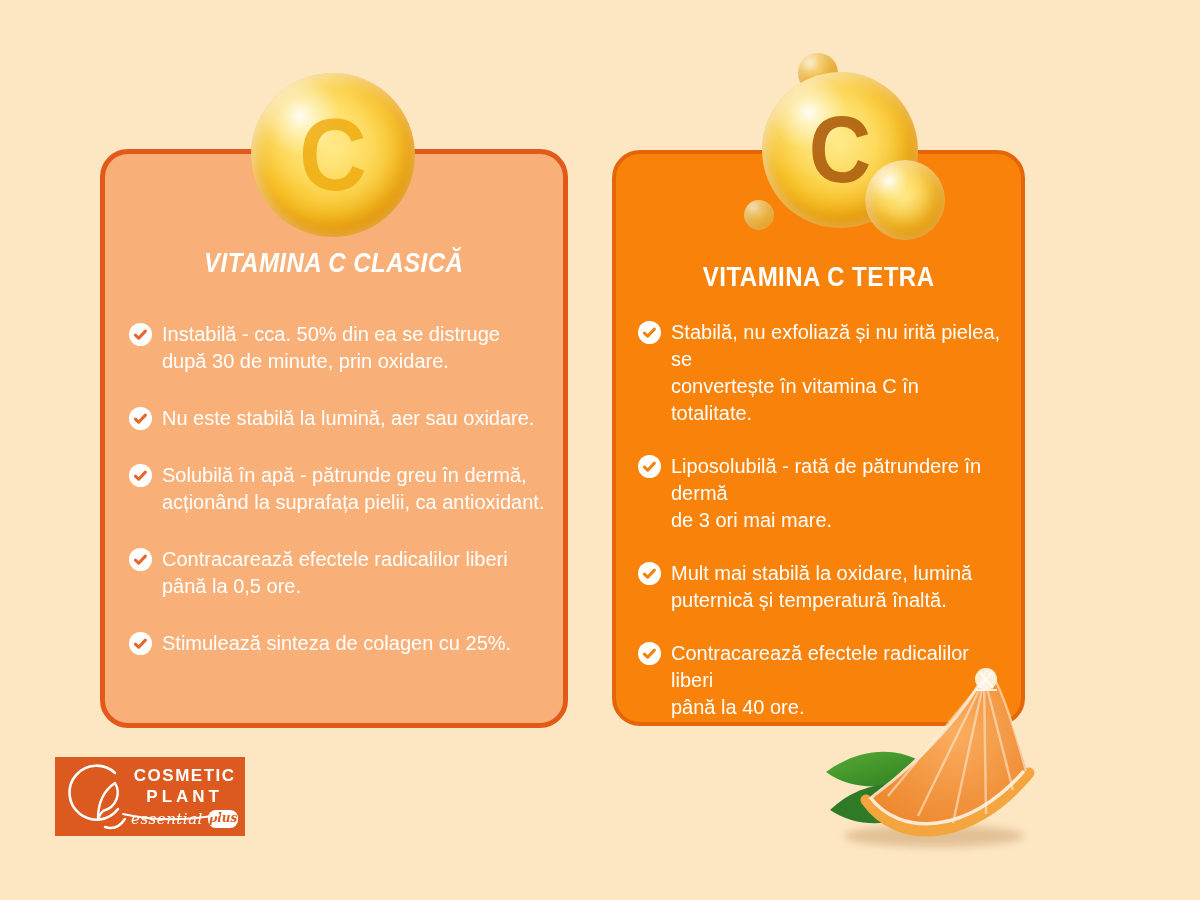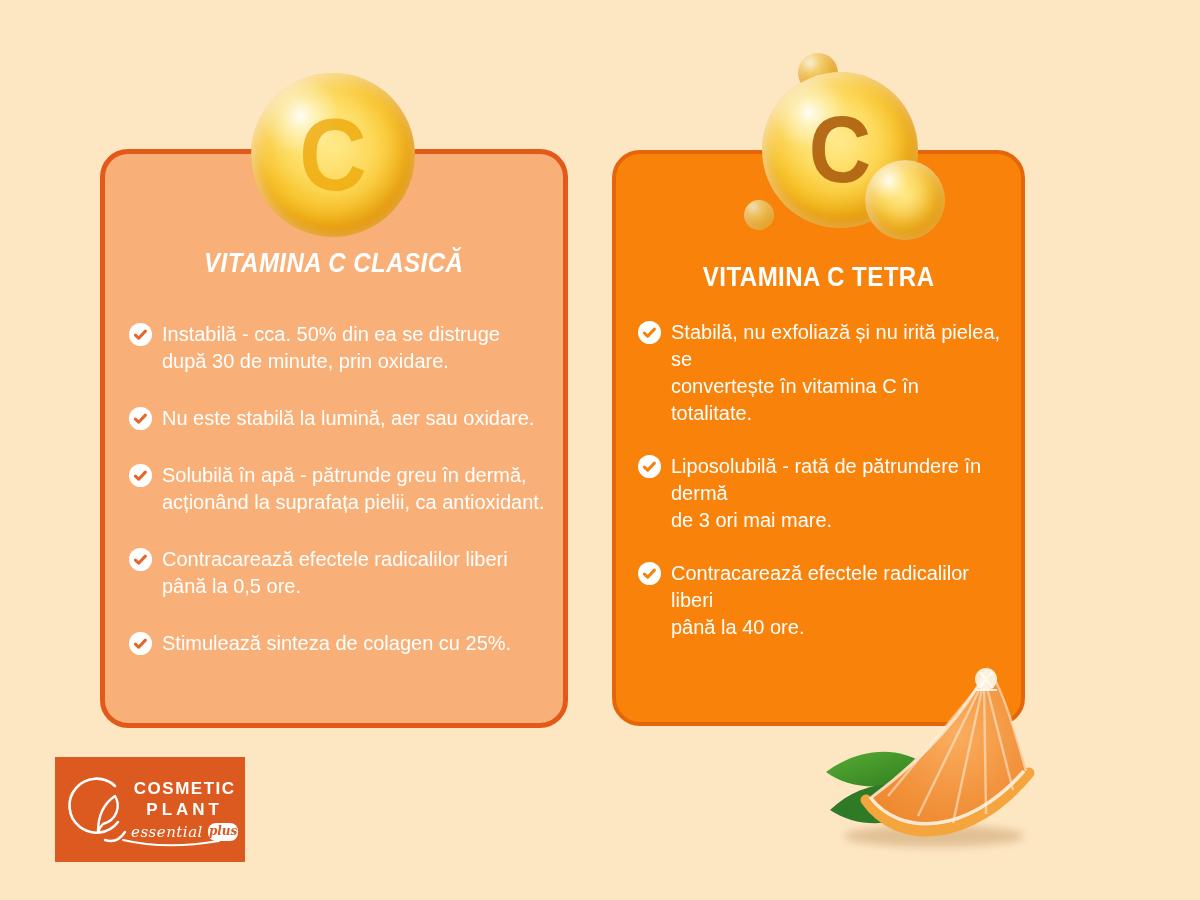--- a/index.html
+++ b/index.html
@@ -42,21 +42,21 @@
   #bubble-left  { left:251px; top:73px;  width:164px; height:164px; }
   #bubble-left .letter  { font-size:102px; color:#EFA90B; opacity:.8; }
   #bubble-right { left:762px; top:72px;  width:156px; height:156px; }
   #bubble-right .letter { font-size:94px; color:#B26512; opacity:.95; }
   #bubble-r-top   { left:798px; top:53px;  width:40px; height:40px; }
   #bubble-r-tiny  { left:785px; top:107px; width:22px; height:22px; }
   #bubble-r-mid   { left:865px; top:160px; width:80px; height:80px; z-index:7; }
   #bubble-r-small { left:744px; top:200px; width:30px; height:30px; }
 
   
-  .logo { position:absolute; left:55px; top:757px; width:190px; height:105px;
+  .logo { position:absolute; left:55px; top:757px; width:190px; height:79px;
           background:#DC5A1F; display:flex; align-items:center; padding:8px 6px 8px 10px; }
   .logo-mark { flex:0 0 64px; height:80px; }
   .logo-text { display:flex; flex-direction:column; align-items:center; margin-left:2px; }
   .logo-line1 { color:#fff; font-weight:bold; font-size:17px; letter-spacing:1.5px; }
   .logo-line2 { color:#fff; font-weight:bold; font-size:17px; letter-spacing:4px; margin-top:1px; }
   .logo-script-row { display:flex; margin-top:3px; }
   .logo-script { color:#fff; font-family:"DejaVu Serif", serif; font-style:italic;
                  font-size:15px; letter-spacing:.5px; }
   .logo-badge { background:#fff; color:#DC5A1F; font-family:"DejaVu Serif", serif;
                 font-style:italic; font-weight:bold; font-size:12px; line-height:16px;
@@ -130,20 +130,28 @@
         <p class="item-text">Stabilă, nu exfoliază și nu irită pielea, se
 convertește în vitamina C în totalitate.</p>
       </div>
       <div class="item">
         <svg class="check" viewBox="0 0 24 24">
             <circle cx="12" cy="12" r="12" fill="#FFFFFF"></circle>
             <path d="M6.7 12.6l3.4 3.3 7-7.4" fill="none" stroke="#F5820A" stroke-width="3.2" stroke-linecap="round" stroke-linejoin="round"></path>
           </svg>
         <p class="item-text">Liposolubilă - rată de pătrundere în dermă
 de 3 ori mai mare.</p>
+      </div>
+      <div class="item">
+        <svg class="check" viewBox="0 0 24 24">
+            <circle cx="12" cy="12" r="12" fill="#FFFFFF"></circle>
+            <path d="M6.7 12.6l3.4 3.3 7-7.4" fill="none" stroke="#F5820A" stroke-width="3.2" stroke-linecap="round" stroke-linejoin="round"></path>
+          </svg>
+        <p class="item-text">Mult mai stabilă la oxidare, lumină
+puternică și temperatură înaltă.</p>
       </div>
       <div class="item">
         <svg class="check" viewBox="0 0 24 24">
             <circle cx="12" cy="12" r="12" fill="#FFFFFF"></circle>
             <path d="M6.7 12.6l3.4 3.3 7-7.4" fill="none" stroke="#F5820A" stroke-width="3.2" stroke-linecap="round" stroke-linejoin="round"></path>
           </svg>
         <p class="item-text">Contracarează efectele radicalilor liberi
 până la 40 ore.</p>
       </div>
     </div>

